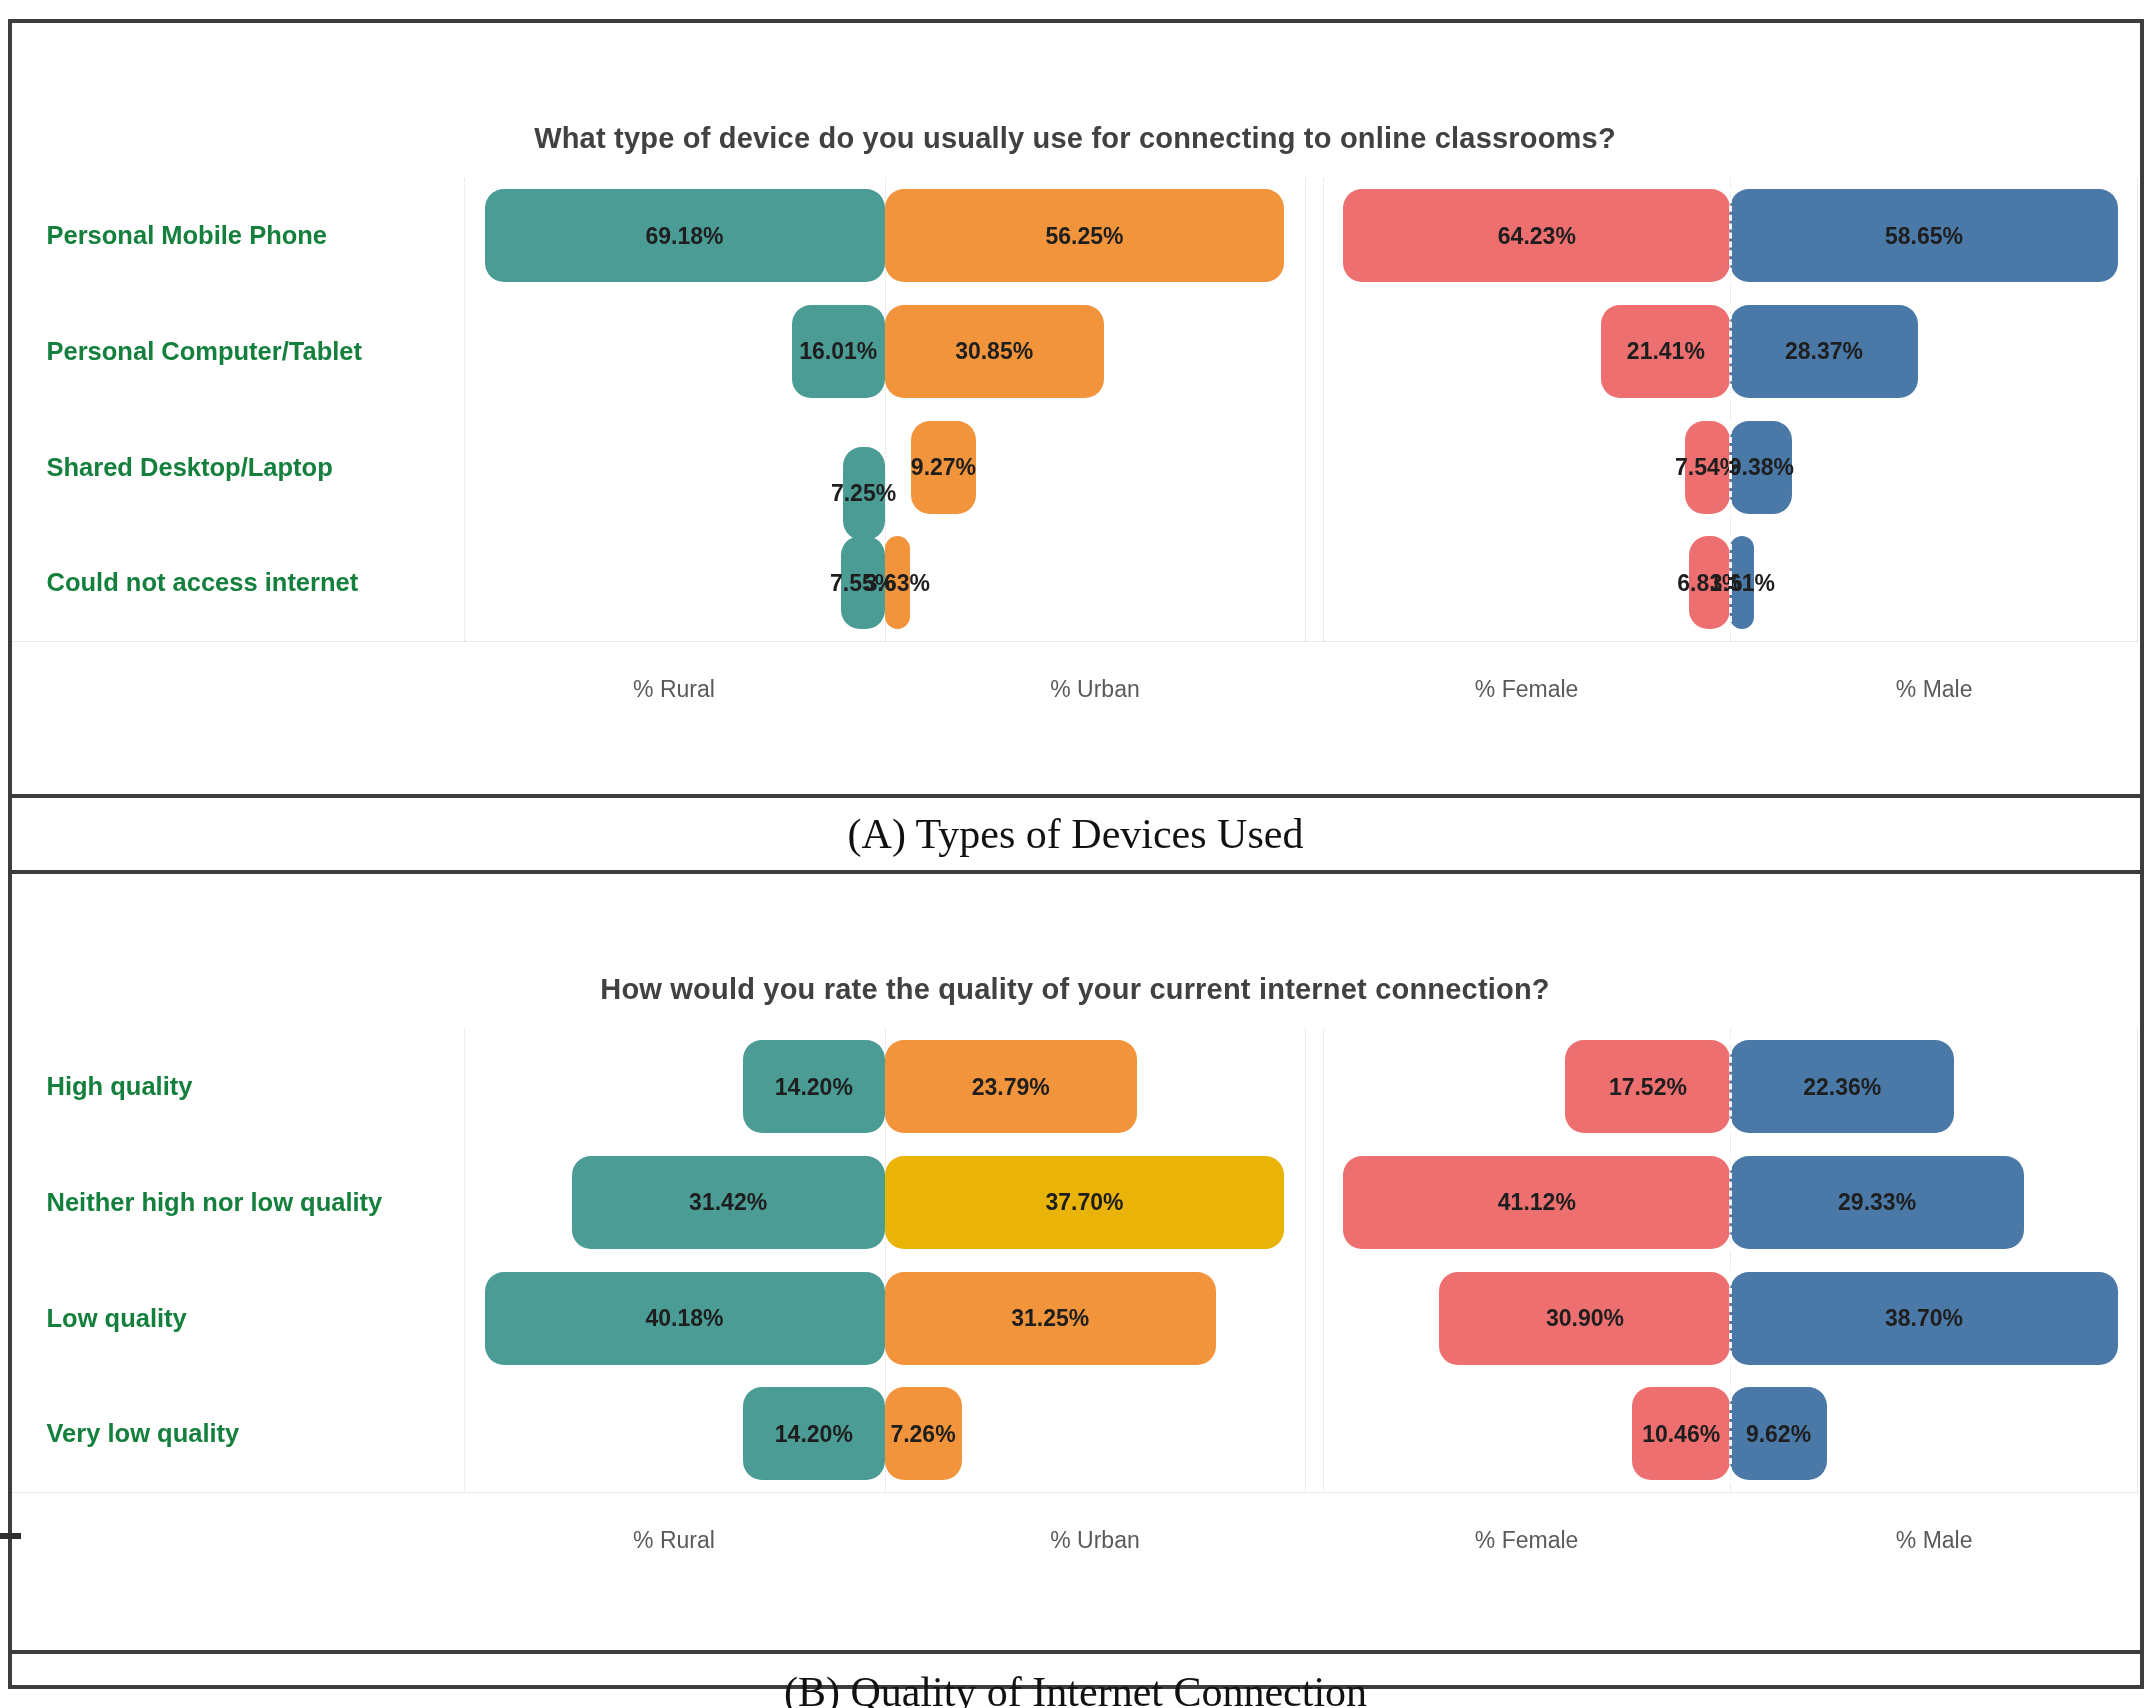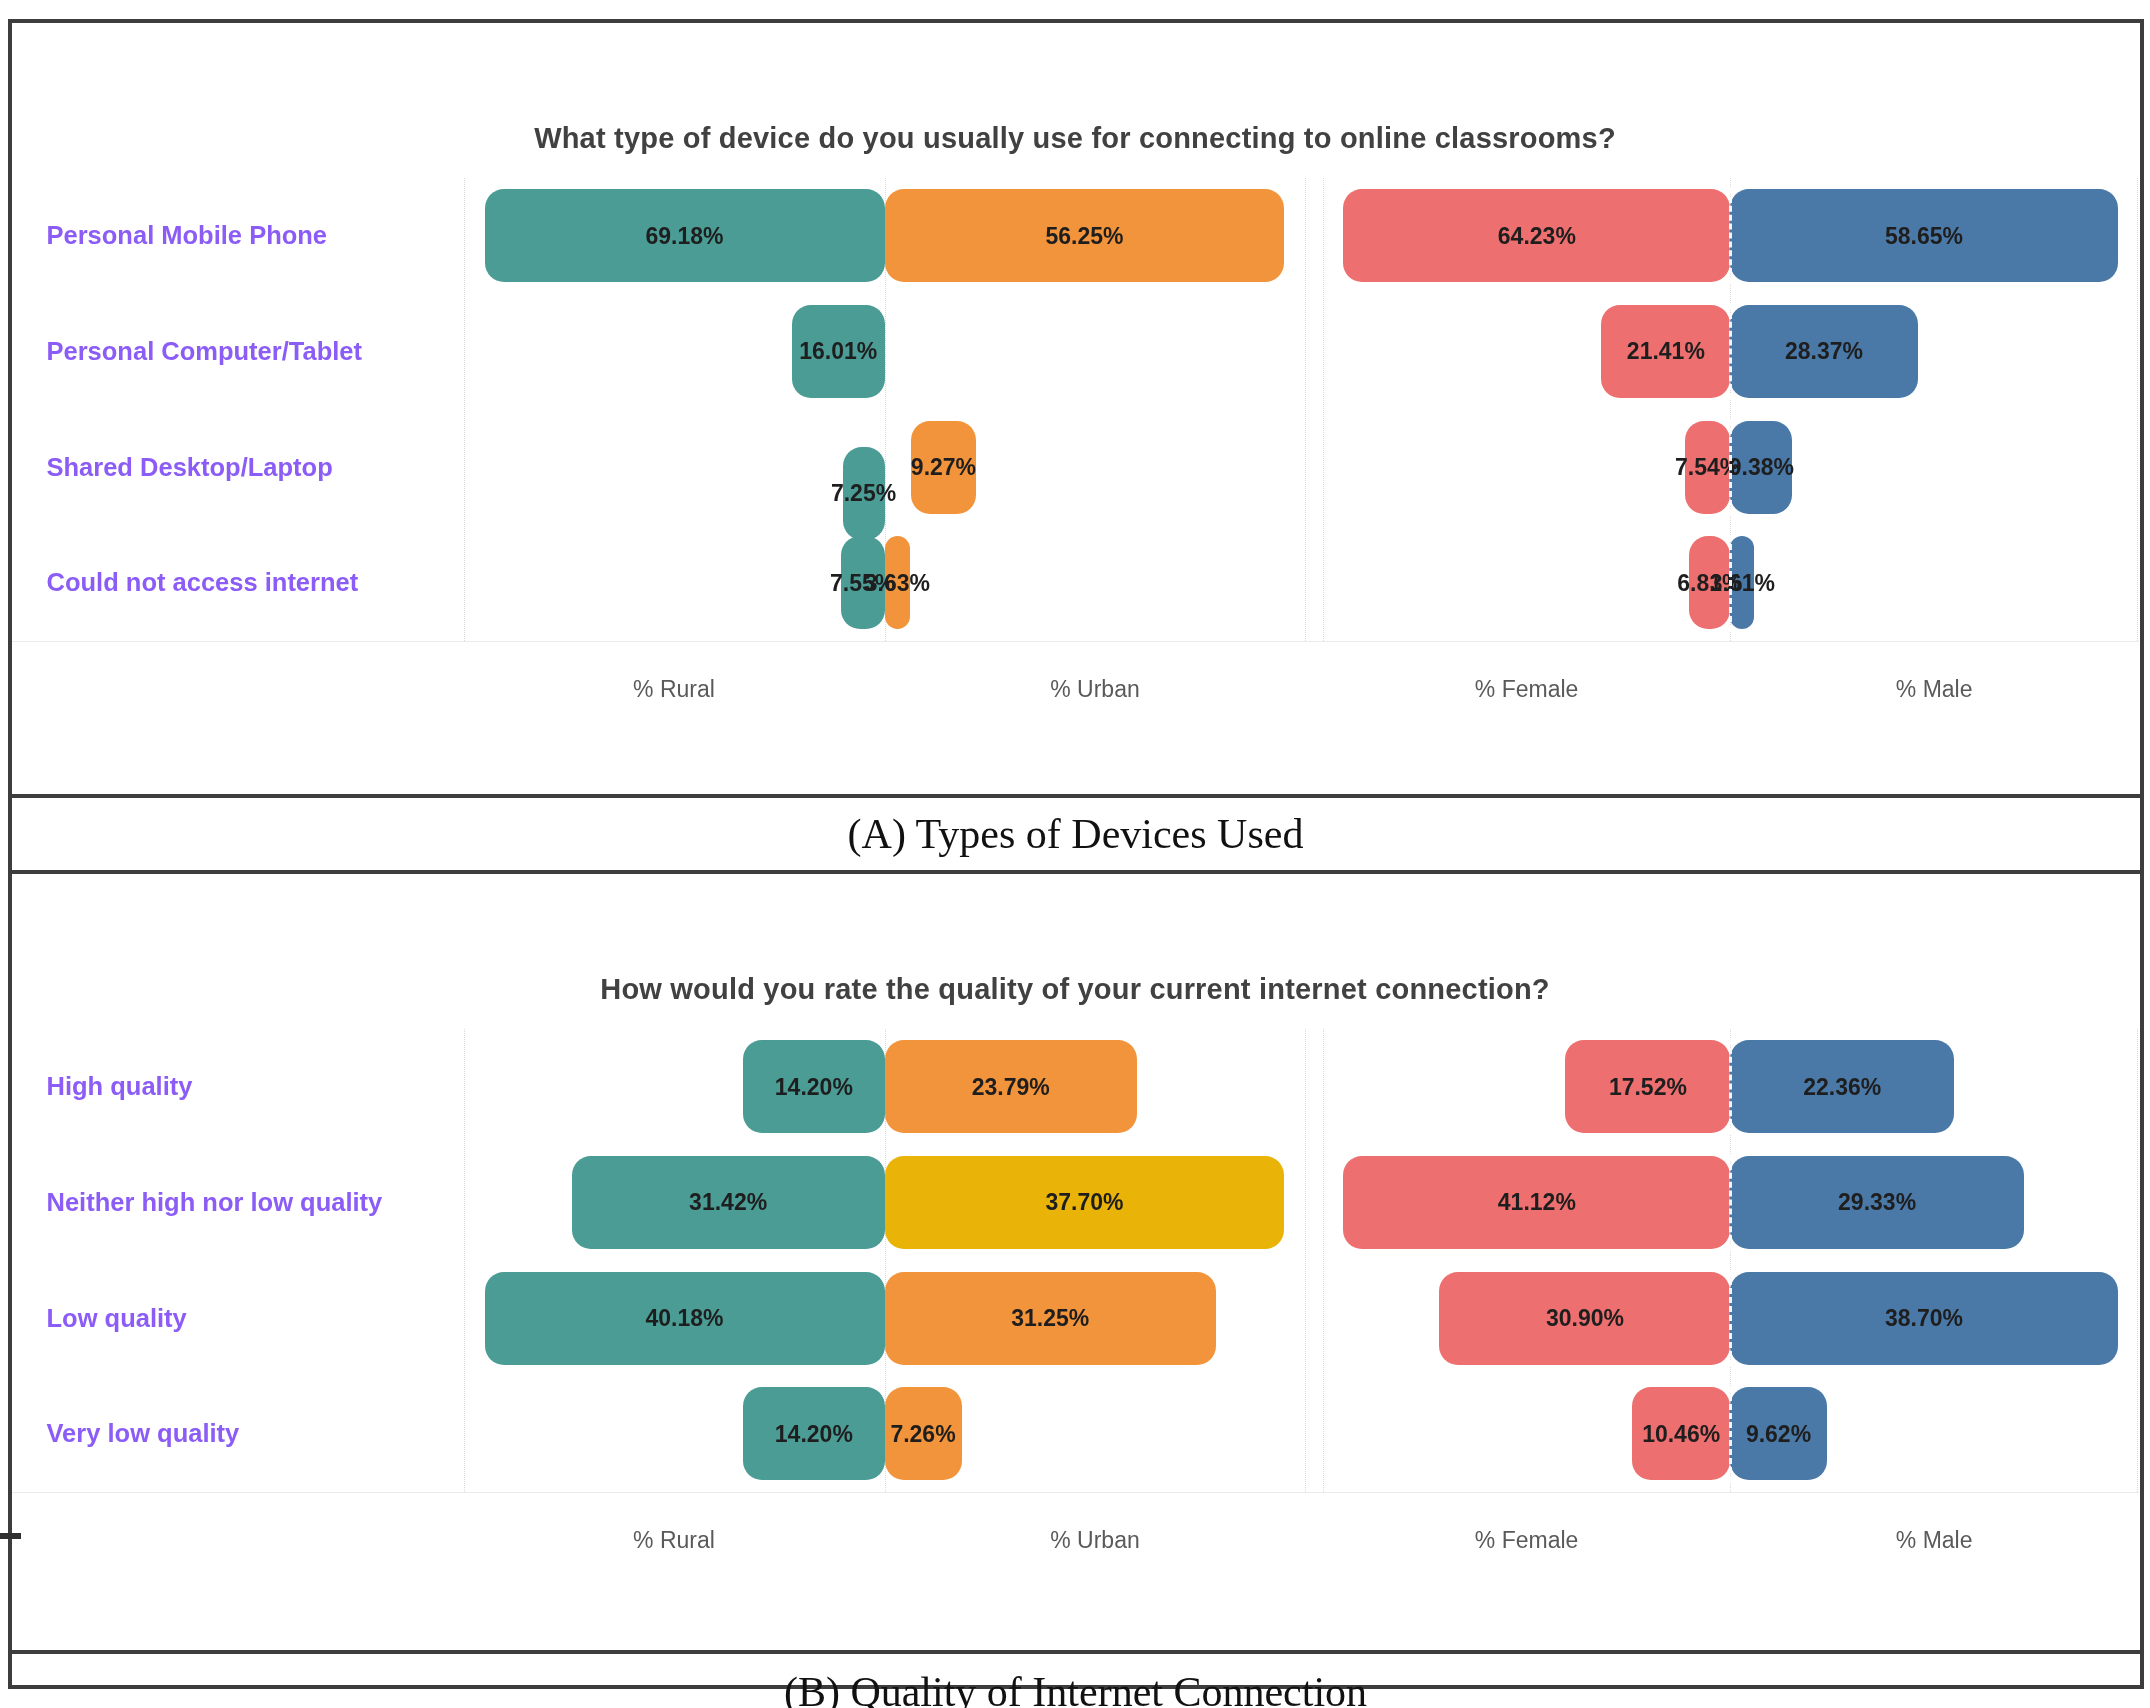--- a/index.html
+++ b/index.html
@@ -16,21 +16,21 @@
   .chart-section.b { height:752px; }
 
   .title-block { height:131px; box-sizing:border-box; padding-top:73px; text-align:center;margin-top:24px; }
   .chart-title { font-size:29px; line-height:37px; font-weight:700; color:#414141; letter-spacing:0.2px; }
 
   .plot-grid {
     display:grid; grid-template-columns:452px 842px 17.4px 815px;
     height:464px; border-bottom:1.9px solid #ebebeb; box-sizing:border-box;
   }
   .labels-col { display:grid; grid-template-rows:repeat(4,1fr); padding-left:35px; box-sizing:border-box; }
-  .cat-label { display:flex; align-items:center; font-size:25.5px; font-weight:700; color:#8b5cf6; }
+  .cat-label { display:flex; align-items:center; font-size:25.5px; font-weight:700; color:#15803d; }
 
   .panel { position:relative; display:grid; grid-template-rows:repeat(4,1fr); }
   .vline { position:absolute; top:0; bottom:0; width:0; border-left:1.9px dotted #DBDBDB; z-index:0; }
   .vline.l { left:0; } .vline.c { left:50%; } .vline.r { right:0; }
 
   .bar-row { position:relative; z-index:1; display:flex; align-items:center; }
   .half { width:50%; height:93px; display:flex; position:relative; }
   .half.left { justify-content:flex-end; }
   .bar { height:100%; position:relative; min-width:0;border-radius:19px; }
   .bar-label {
@@ -88,20 +88,25 @@
                   <span class="bar-label">56.25%</span>
                 </div>
               </div>
             </div>
             <div class="bar-row">
               <div class="half left">
                 <div class="bar" style="width: 21.99%; background: rgb(74, 156, 149);">
                   <span class="bar-label">16.01%</span>
                 </div>
               </div>
+              <div class="half right">
+                <div class="bar" style="width: 52.1%; background: rgb(242, 148, 59);">
+                  <span class="bar-label">30.85%</span>
+                </div>
+              </div>
             </div>
             <div class="bar-row">
               <div class="half left">
                 <div class="bar" style="width: 9.96%; background: rgb(74, 156, 149); margin-top: 26px;">
                   <span class="bar-label">7.25%</span>
                 </div>
               </div>
               <div class="half right">
                 <div class="bar" style="width: 15.66%; background: rgb(242, 148, 59); margin-left: 26px;">
                   <span class="bar-label">9.27%</span>

